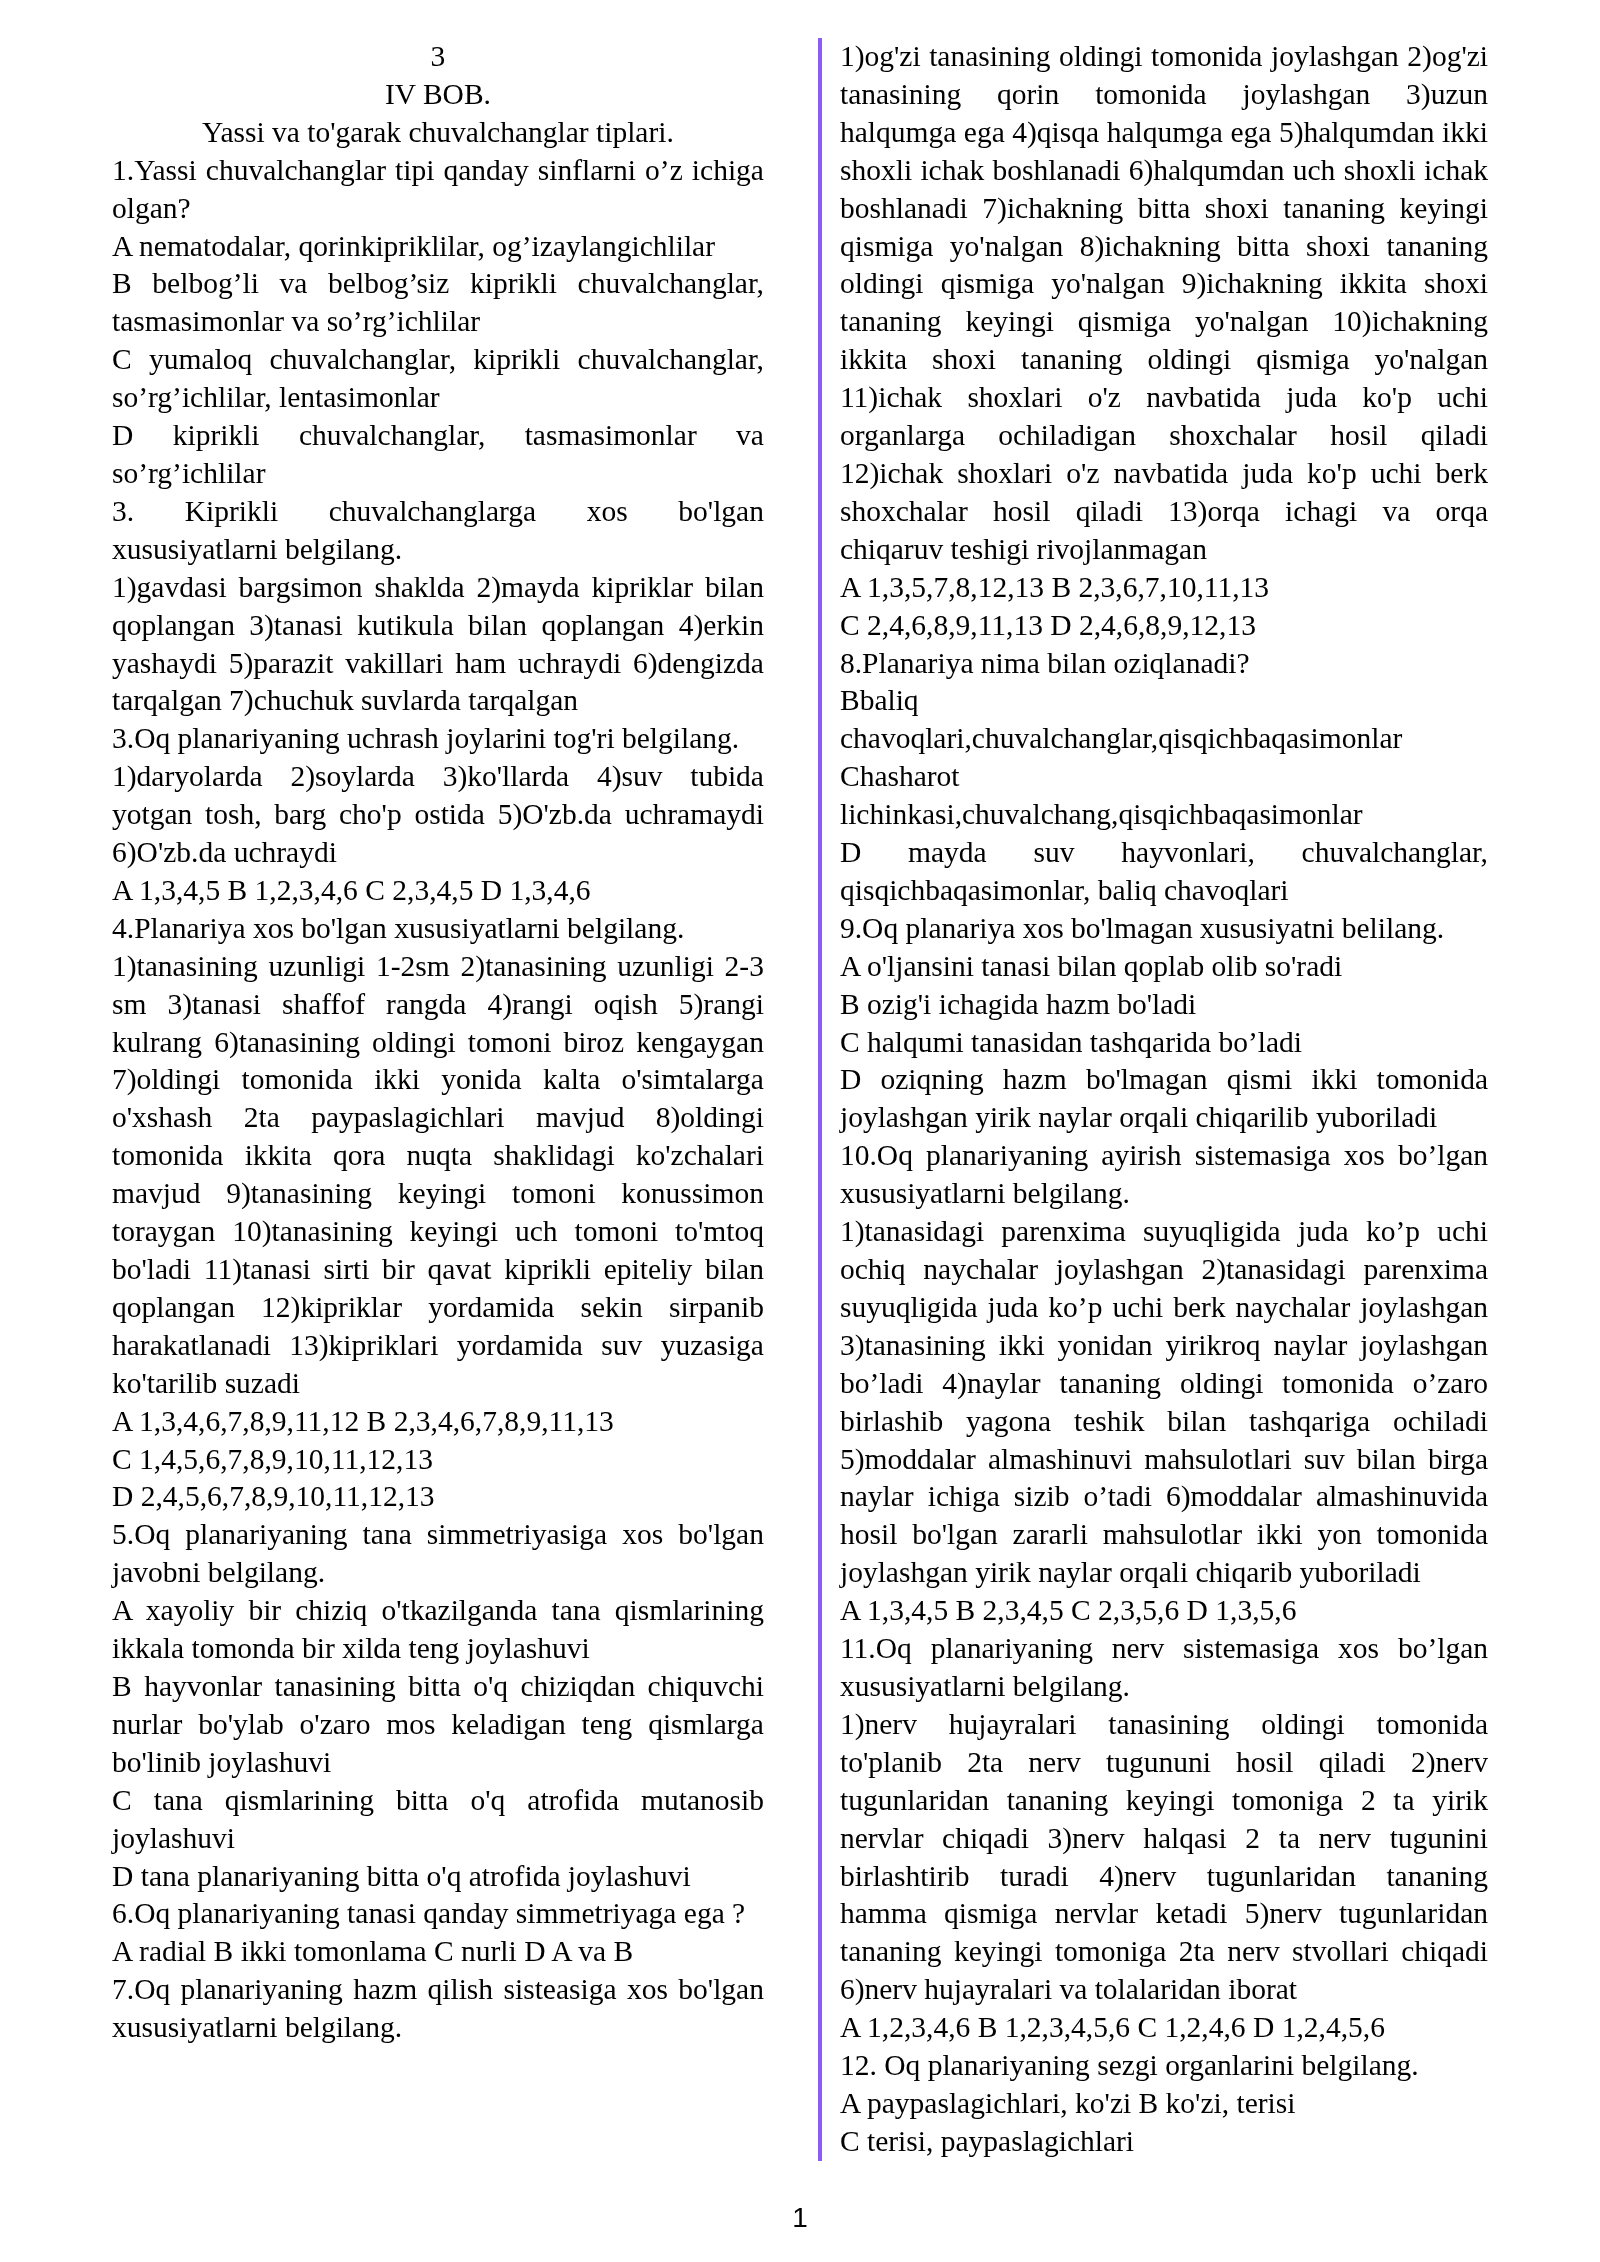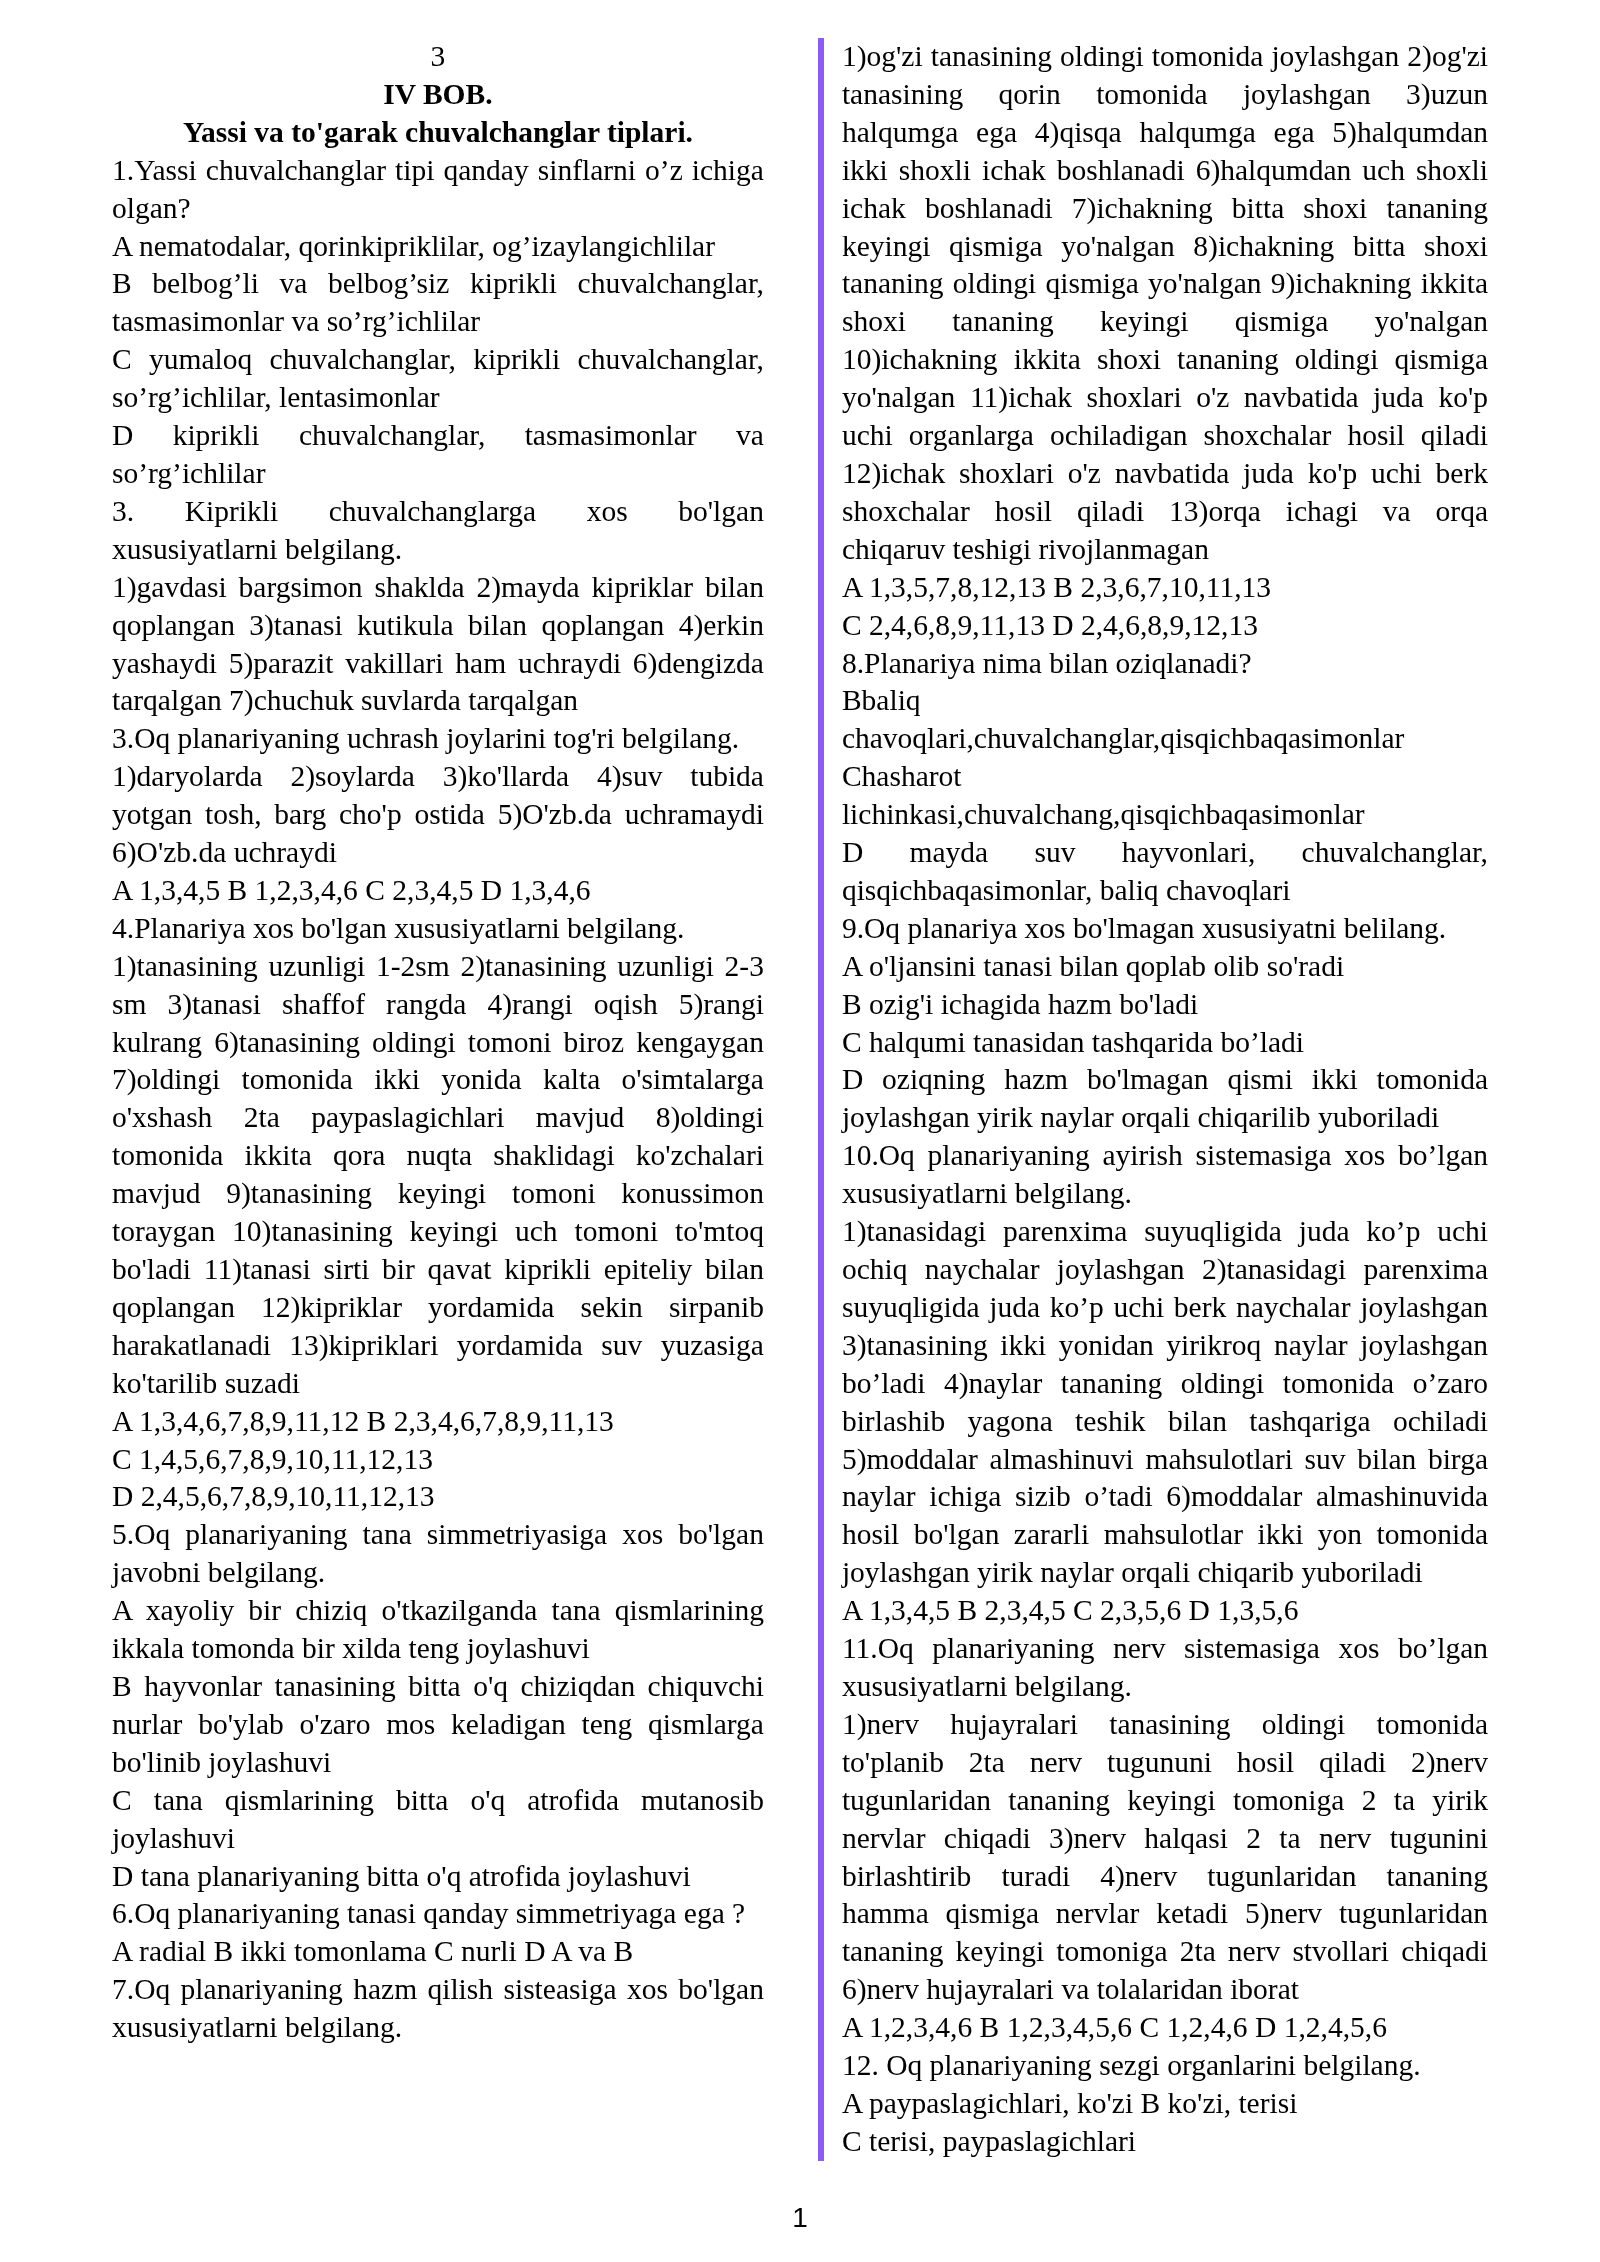--- a/index.html
+++ b/index.html
@@ -32,21 +32,21 @@
   }
   .col {
     width: 50%;
     box-sizing: border-box;
   }
   .col-left {
     padding-right: 18px;
   }
   .col-right {
     padding-left: 18px;
-    border-left: 6px solid #8b5cf6;
+    border-left: 4px solid #8b5cf6;
     min-height: 2120px;
   }
   .para {
     font-size: 29.5px;
     line-height: 1.285;
     text-align: justify;
     text-justify: inter-word;
     margin: 0;
     hyphens: none;
     word-spacing: 0px;
@@ -57,21 +57,20 @@
   .pagenum-top {
     text-align: center;
     font-size: 29.5px;
     line-height: 1.285;
   }
   .heading {
     text-align: center;
     text-align-last: center;
     font-size: 29.5px;
     line-height: 1.285;
-    font-weight: bold;
   }
   .footer-num {
     position: absolute;
     left: 0;
     right: 0;
     bottom: 28px;
     text-align: center;
     font-size: 28px;
     font-family: "Liberation Sans", "DejaVu Sans", sans-serif;
   }

